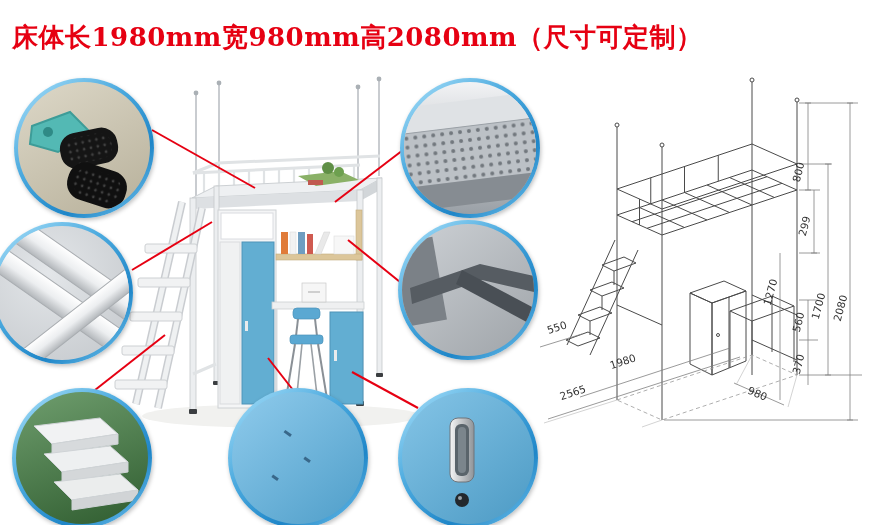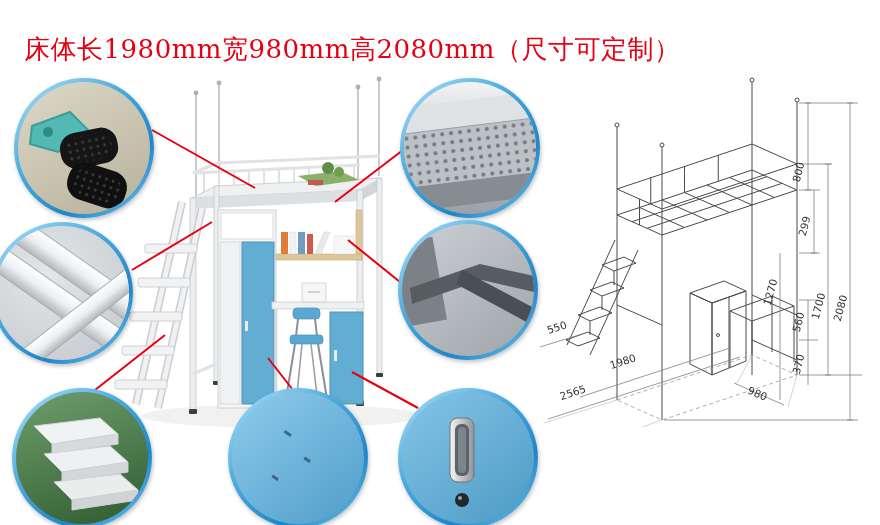--- a/index.html
+++ b/index.html
@@ -3,23 +3,23 @@
 <meta charset="utf-8">
 <style>
   * { box-sizing: border-box; }
   html,body { margin:0; padding:0; background:#ffffff; }
   #canvas {
     position: relative; width: 880px; height: 525px;
     background: #ffffff; overflow: hidden;
     font-family: "DejaVu Sans", sans-serif;
   }
   .page-title {
-    position: absolute; left: 8px; top: 16px; margin: 16px; z-index: 4;
+    position: absolute; left: 8px; top: 16px; margin: 4px; z-index: 4;
     font-family: "DejaVu Serif", "DejaVu Sans", serif;
-    font-size: 26px; font-weight: 400; color: #e60012; white-space: nowrap;
+    font-size: 26px; font-weight: 700; color: #e60012; white-space: nowrap;
     letter-spacing: 0.5px;
   }
   .product-wrap { position:absolute; left:112px; top:74px; width:305px; height:375px; z-index:1; }
   .wireframe-wrap { position:absolute; left:522px; top:55px; width:358px; height:445px; z-index:1; }
   .connectors { position:absolute; left:0; top:0; width:880px; height:525px; z-index:2; pointer-events:none; }
   .callout {
     position: absolute; border-radius: 50%; z-index: 3;
     background: linear-gradient(140deg,#aee3fb 0%,#4aa9de 40%,#1f86c8 70%,#7cc9ef 100%);
     box-shadow: 1px 2px 4px rgba(0,0,0,0.25);
   }

